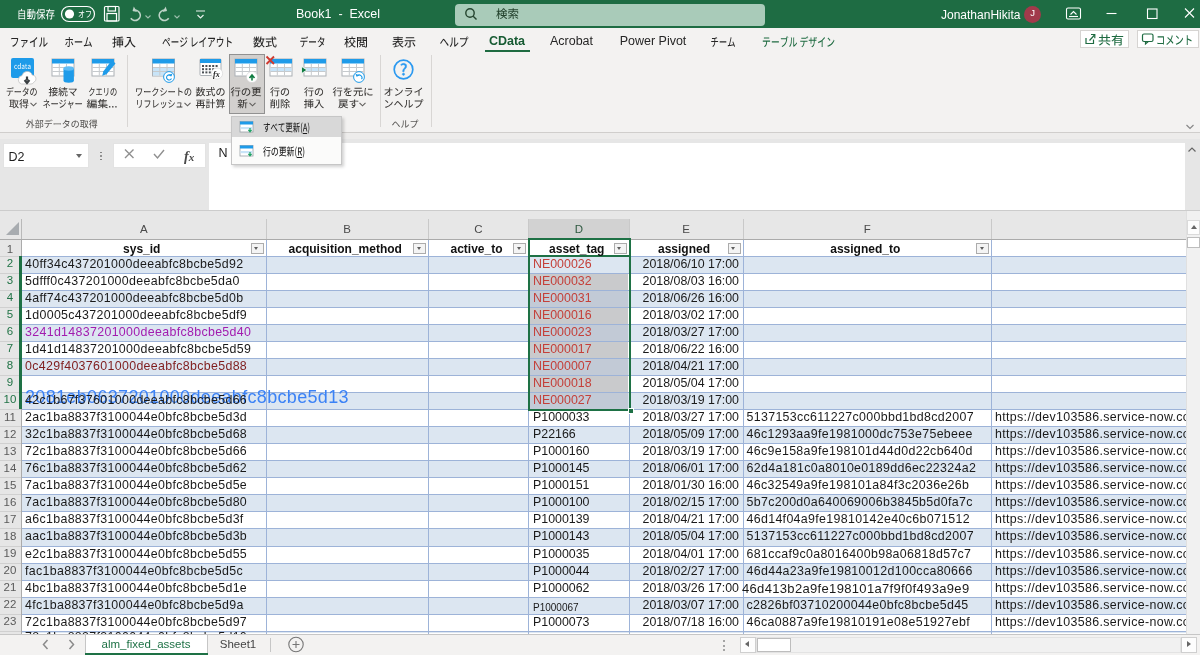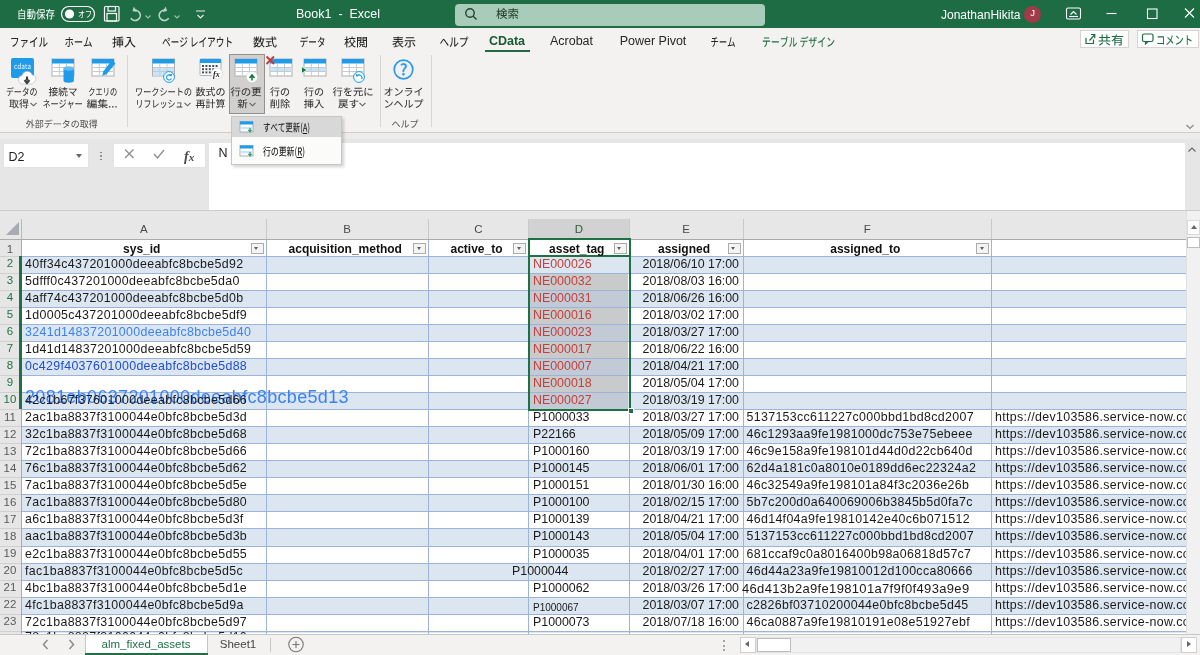--- a/index.html
+++ b/index.html
@@ -143,23 +143,23 @@
     <div style="position:absolute;left:684.0px;top:241.5px;transform:translateX(-50%);white-space:pre;font-weight:bold;font-size:12px;color:#111">assigned</div>
     <div style="position:absolute;left:727.5px;top:243px;width:13px;height:10.5px;background:#F4F4F4;border:1px solid #ACACAC;box-sizing:border-box"></div>
     <div style="position:absolute;left:731.0px;top:246.5px;width:0;height:0;border-left:2.8px solid transparent;border-right:2.8px solid transparent;border-top:3.8px solid #5E5E5E"></div>
     <div style="position:absolute;left:865.25px;top:241.5px;transform:translateX(-50%);white-space:pre;font-weight:bold;font-size:12px;color:#111">assigned_to</div>
     <div style="position:absolute;left:976.0px;top:243px;width:13px;height:10.5px;background:#F4F4F4;border:1px solid #ACACAC;box-sizing:border-box"></div>
     <div style="position:absolute;left:979.5px;top:246.5px;width:0;height:0;border-left:2.8px solid transparent;border-right:2.8px solid transparent;border-top:3.8px solid #5E5E5E"></div>
     <div style="position:absolute;left:25px;top:255.5px;white-space:pre;font-size:12.4px;color:#1A1A1A;line-height:17px;height:17px;letter-spacing:0.33px">40ff34c437201000deeabfc8bcbe5d92</div>
     <div style="position:absolute;left:25px;top:272.56px;white-space:pre;font-size:12.4px;color:#1A1A1A;line-height:17px;height:17px;letter-spacing:0.33px">5dfff0c437201000deeabfc8bcbe5da0</div>
     <div style="position:absolute;left:25px;top:289.62px;white-space:pre;font-size:12.4px;color:#1A1A1A;line-height:17px;height:17px;letter-spacing:0.33px">4aff74c437201000deeabfc8bcbe5d0b</div>
     <div style="position:absolute;left:25px;top:306.68px;white-space:pre;font-size:12.4px;color:#1A1A1A;line-height:17px;height:17px;letter-spacing:0.33px">1d0005c437201000deeabfc8bcbe5df9</div>
-    <div style="position:absolute;left:25px;top:323.74px;white-space:pre;font-size:12.4px;color:#3b82f6;line-height:17px;height:17px;letter-spacing:0.33px">3241d14837201000deeabfc8bcbe5d40</div>
+    <div style="position:absolute;left:25px;top:323.74px;white-space:pre;font-size:12.4px;color:#a21caf;line-height:17px;height:17px;letter-spacing:0.33px">3241d14837201000deeabfc8bcbe5d40</div>
     <div style="position:absolute;left:25px;top:340.8px;white-space:pre;font-size:12.4px;color:#1A1A1A;line-height:17px;height:17px;letter-spacing:0.33px">1d41d14837201000deeabfc8bcbe5d59</div>
-    <div style="position:absolute;left:25px;top:357.86px;white-space:pre;font-size:12.4px;color:#1d4ed8;line-height:17px;height:17px;letter-spacing:0.33px">0c429f4037601000deeabfc8bcbe5d88</div>
+    <div style="position:absolute;left:25px;top:357.86px;white-space:pre;font-size:12.4px;color:#7f1d1d;line-height:17px;height:17px;letter-spacing:0.33px">0c429f4037601000deeabfc8bcbe5d88</div>
     <div style="position:absolute;left:25px;top:389px;white-space:pre;font-size:18px;color:#3b82f6;line-height:17px;height:17px;letter-spacing:0.33px">2081eb0637201000deeabfc8bcbe5d13</div>
     <div style="position:absolute;left:25px;top:391.98px;white-space:pre;font-size:12.4px;color:#1A1A1A;line-height:17px;height:17px;letter-spacing:0.33px">42c1b67f37601000deeabfc8bcbe5d66</div>
     <div style="position:absolute;left:25px;top:409.03999999999996px;white-space:pre;font-size:12.4px;color:#1A1A1A;line-height:17px;height:17px;letter-spacing:0.33px">2ac1ba8837f3100044e0bfc8bcbe5d3d</div>
     <div style="position:absolute;left:25px;top:426.1px;white-space:pre;font-size:12.4px;color:#1A1A1A;line-height:17px;height:17px;letter-spacing:0.33px">32c1ba8837f3100044e0bfc8bcbe5d68</div>
     <div style="position:absolute;left:25px;top:443.15999999999997px;white-space:pre;font-size:12.4px;color:#1A1A1A;line-height:17px;height:17px;letter-spacing:0.33px">72c1ba8837f3100044e0bfc8bcbe5d66</div>
     <div style="position:absolute;left:25px;top:460.21999999999997px;white-space:pre;font-size:12.4px;color:#1A1A1A;line-height:17px;height:17px;letter-spacing:0.33px">76c1ba8837f3100044e0bfc8bcbe5d62</div>
     <div style="position:absolute;left:25px;top:477.28px;white-space:pre;font-size:12.4px;color:#1A1A1A;line-height:17px;height:17px;letter-spacing:0.33px">7ac1ba8837f3100044e0bfc8bcbe5d5e</div>
     <div style="position:absolute;left:25px;top:494.34px;white-space:pre;font-size:12.4px;color:#1A1A1A;line-height:17px;height:17px;letter-spacing:0.33px">7ac1ba8837f3100044e0bfc8bcbe5d80</div>
     <div style="position:absolute;left:25px;top:511.4px;white-space:pre;font-size:12.4px;color:#1A1A1A;line-height:17px;height:17px;letter-spacing:0.33px">a6c1ba8837f3100044e0bfc8bcbe5d3f</div>
     <div style="position:absolute;left:25px;top:528.46px;white-space:pre;font-size:12.4px;color:#1A1A1A;line-height:17px;height:17px;letter-spacing:0.33px">aac1ba8837f3100044e0bfc8bcbe5d3b</div>
@@ -180,21 +180,21 @@
     <div style="position:absolute;left:533px;top:391.98px;white-space:pre;font-size:12.4px;color:#1A1A1A;line-height:17px;height:22px;color:#C4403A">NE000027</div>
     <div style="position:absolute;left:533px;top:409.03999999999996px;white-space:pre;font-size:12.4px;color:#1A1A1A;line-height:17px;height:17px;color:#1A1A1A">P1000033</div>
     <div style="position:absolute;left:533px;top:426.1px;white-space:pre;font-size:12.4px;color:#1A1A1A;line-height:17px;height:17px;color:#1A1A1A">P22166</div>
     <div style="position:absolute;left:533px;top:443.15999999999997px;white-space:pre;font-size:12.4px;color:#1A1A1A;line-height:17px;height:17px;color:#1A1A1A">P1000160</div>
     <div style="position:absolute;left:533px;top:460.21999999999997px;white-space:pre;font-size:12.4px;color:#1A1A1A;line-height:17px;height:17px;color:#1A1A1A">P1000145</div>
     <div style="position:absolute;left:533px;top:477.28px;white-space:pre;font-size:12.4px;color:#1A1A1A;line-height:17px;height:17px;color:#1A1A1A">P1000151</div>
     <div style="position:absolute;left:533px;top:494.34px;white-space:pre;font-size:12.4px;color:#1A1A1A;line-height:17px;height:17px;color:#1A1A1A">P1000100</div>
     <div style="position:absolute;left:533px;top:511.4px;white-space:pre;font-size:12.4px;color:#1A1A1A;line-height:17px;height:17px;color:#1A1A1A">P1000139</div>
     <div style="position:absolute;left:533px;top:528.46px;white-space:pre;font-size:12.4px;color:#1A1A1A;line-height:17px;height:17px;color:#1A1A1A">P1000143</div>
     <div style="position:absolute;left:533px;top:545.52px;white-space:pre;font-size:12.4px;color:#1A1A1A;line-height:17px;height:17px;color:#1A1A1A">P1000035</div>
-    <div style="position:absolute;left:512px;top:562.5799999999999px;white-space:pre;font-size:12.4px;color:#1A1A1A;line-height:17px;height:20px;color:#1A1A1A">P1000044</div>
+    <div style="position:absolute;left:533px;top:562.5799999999999px;white-space:pre;font-size:12.4px;color:#1A1A1A;line-height:17px;height:20px;color:#1A1A1A">P1000044</div>
     <div style="position:absolute;left:533px;top:579.64px;white-space:pre;font-size:12.4px;color:#1A1A1A;line-height:17px;height:17px;color:#1A1A1A">P1000062</div>
     <div style="position:absolute;left:533px;top:599px;white-space:pre;font-size:10px;color:#1A1A1A;line-height:17px;height:27px;color:#1A1A1A">P1000067</div>
     <div style="position:absolute;left:533px;top:613.76px;white-space:pre;font-size:12.4px;color:#1A1A1A;line-height:17px;height:17px;color:#1A1A1A">P1000073</div>
     <div style="position:absolute;left:533px;top:630.8199999999999px;white-space:pre;font-size:12.4px;color:#1A1A1A;line-height:17px;height:17px;color:#1A1A1A">P1000057</div>
     <div style="position:absolute;left:739px;top:255.5px;transform:translateX(-100%);white-space:pre;font-size:12.4px;color:#1A1A1A;line-height:17px;height:17px">2018/06/10 17:00</div>
     <div style="position:absolute;left:739px;top:272.56px;transform:translateX(-100%);white-space:pre;font-size:12.4px;color:#1A1A1A;line-height:17px;height:17px">2018/08/03 16:00</div>
     <div style="position:absolute;left:739px;top:289.62px;transform:translateX(-100%);white-space:pre;font-size:12.4px;color:#1A1A1A;line-height:17px;height:17px">2018/06/26 16:00</div>
     <div style="position:absolute;left:739px;top:306.68px;transform:translateX(-100%);white-space:pre;font-size:12.4px;color:#1A1A1A;line-height:17px;height:17px">2018/03/02 17:00</div>
     <div style="position:absolute;left:739px;top:323.74px;transform:translateX(-100%);white-space:pre;font-size:12.4px;color:#1A1A1A;line-height:17px;height:17px">2018/03/27 17:00</div>
     <div style="position:absolute;left:739px;top:340.8px;transform:translateX(-100%);white-space:pre;font-size:12.4px;color:#1A1A1A;line-height:17px;height:17px">2018/06/22 16:00</div>

